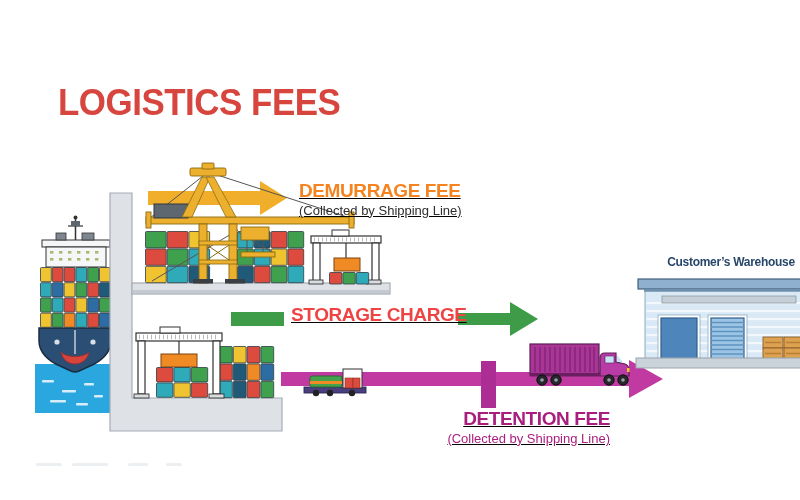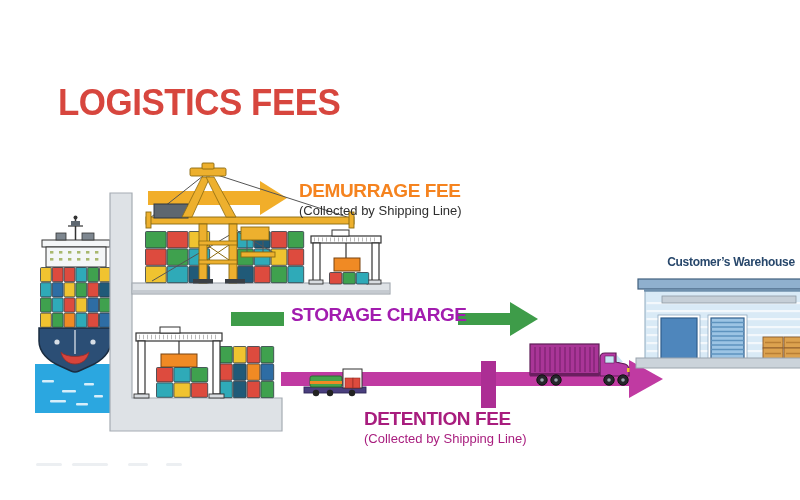--- a/index.html
+++ b/index.html
@@ -7,28 +7,28 @@
     position:relative;width:800px;height:500px;overflow:hidden;background:#ffffff;
     font-family:"Liberation Sans", sans-serif;
     margin-left:32px;
   }
   .stage svg{position:absolute;left:0;top:0;}
   .page-title{
     position:absolute;left:26px;top:82px;margin:0;
     font-size:36px;font-weight:700;letter-spacing:-0.5px;color:#D7463E;
     transform:scaleX(0.97);transform-origin:left top;white-space:nowrap;
   }
-  .fee{position:absolute;line-height:1.08;}
+  .fee{position:absolute;line-height:1.08;text-decoration:underline;}
   .fee .fee-label{font-size:19px;font-weight:700;letter-spacing:-0.4px;white-space:nowrap;}
   .fee .fee-sub{font-size:13px;color:#2E2E2E;margin-top:2px;white-space:nowrap;}
   .fee-demurrage{left:267px;top:181px;text-align:left;}
   .fee-demurrage .fee-label{color:#F5831F;}
   .fee-storage{left:259px;top:305px;width:170px;text-align:center;}
-  .fee-storage .fee-label{color:#a21caf;}
-  .fee-detention{left:332px;top:409px;width:246px;text-align:left;}
+  .fee-storage .fee-label{color:#ef4444;}
+  .fee-detention{left:332px;top:409px;width:246px;text-align:right;}
   .fee-detention .fee-label{color:#A81D7E;}
   .fee-detention .fee-sub{color:#A81D7E;}
   .warehouse-label{
     position:absolute;left:600px;top:255px;width:198px;text-align:center;
     font-size:12px;font-weight:700;letter-spacing:-0.3px;color:#27476B;white-space:nowrap;
   }
 </style>
 </head>
 <body>
 

